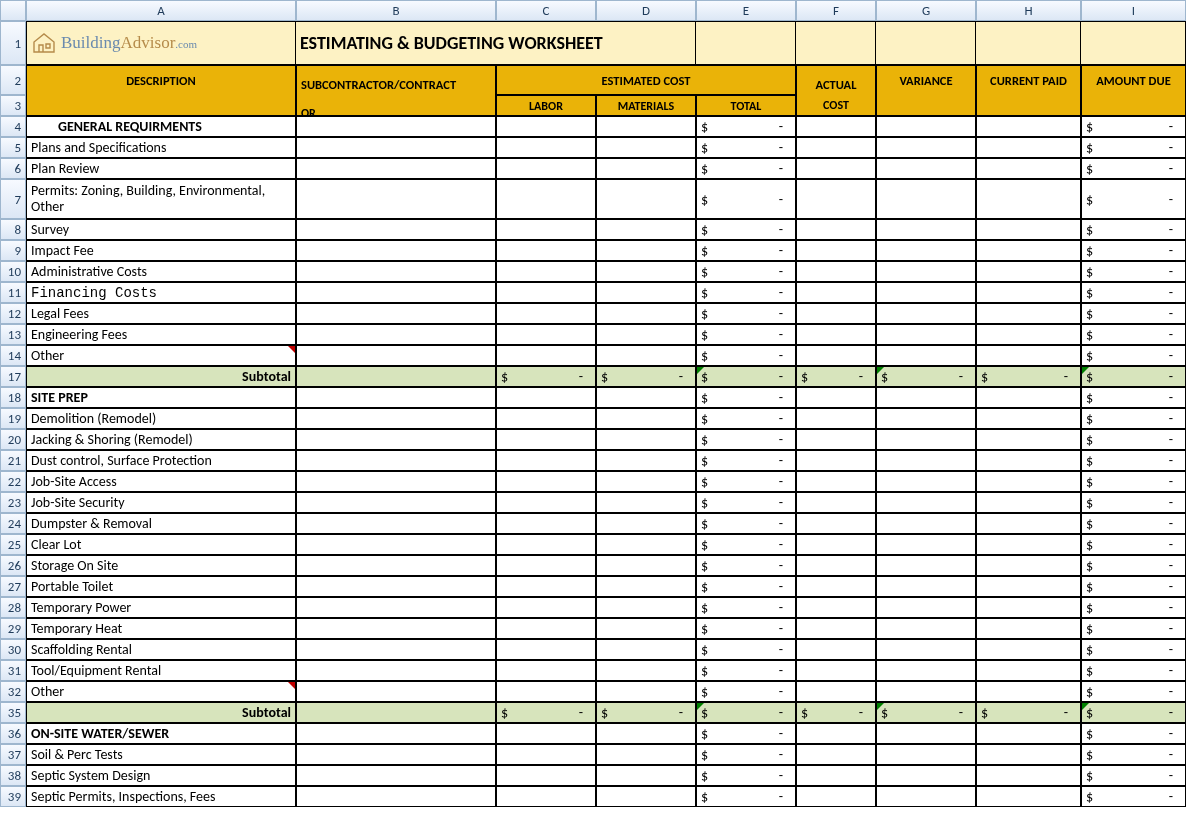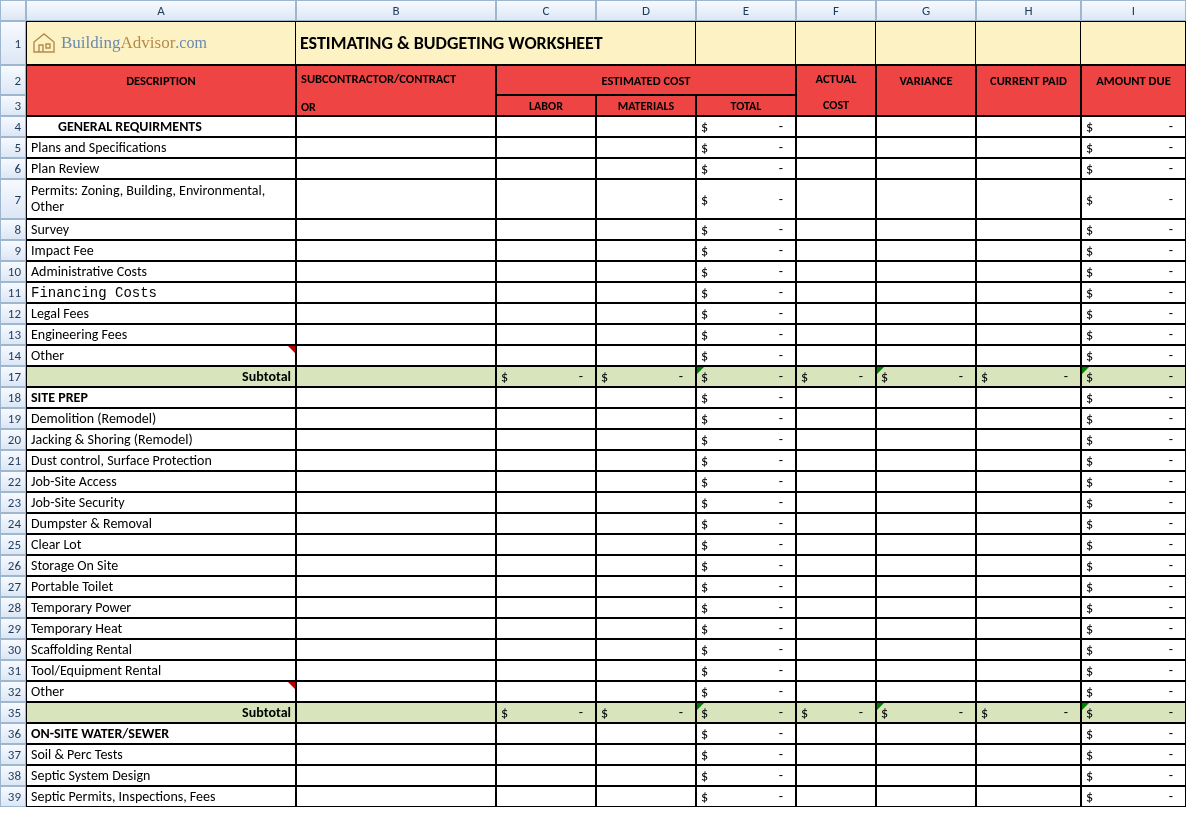--- a/index.html
+++ b/index.html
@@ -37,21 +37,21 @@
     padding: 0 4px;
     overflow: hidden;
     white-space: nowrap;
     background: #fff;
   }
   .title-band .cell { background: #fdf2c4; border-color: #000; }
   .title-band .rowhdr { height: 44px; }
   .title-band .cell { height: 44px; }
   .title-text { font-weight: bold; font-size: 18px; }
   .hdr-cell {
-    background: #ef4444;
+    background: #eab308;
     font-weight: bold;
     font-size: 12.5px;
   }
   .hdr-row2 .hdr-cell { font-weight: 600; font-size: 12px; }
   .center { justify-content: center; }
   .desc-cell { justify-content: flex-start; }
   .bold { font-weight: bold; }
   .subtotal-row .cell { background: #d7e4bc; }
   .subtotal-row .desc-cell { justify-content: flex-end; font-weight: bold; }
   .money {
@@ -78,25 +78,25 @@
   }
   .row-tall .rowhdr, .row-tall .cell { height: 40px; }
   .row-tall .desc-cell { white-space: normal; line-height: 1.15; }
   .logo {
     display: flex; align-items: center; gap: 4px;
     font-family: Georgia, serif;
   }
   .logo svg { flex: none; }
   .logo .b1 { color: #6a8aae; font-size: 17px; }
   .logo .b2 { color: #b58b4a; font-size: 17px; }
-  .logo .b3 { color: #6a8aae; font-size: 16px; }
+  .logo .b3 { color: #6a8aae; font-size: 11px; }
   .hdr-tall { height: 30px; }
   .hdr-row1 .rowhdr, .hdr-row1 .cell { height: 30px; }
   .hdr-row2 .rowhdr, .hdr-row2 .cell { height: 21px; }
-  .wrap-text { white-space: normal; line-height: 1.1; font-size: 12.5px; align-items: flex-start; padding-top: 6px;}
+  .wrap-text { white-space: normal; line-height: 1.1; font-size: 12.5px; align-items: flex-start; padding-top: 12px;}
 </style>
 </head>
 <body>
 
 <div class="sheet" id="sheet">
     <div class="corner"></div>
     <div class="colhdr">A</div>
     <div class="colhdr">B</div>
     <div class="colhdr">C</div>
     <div class="colhdr">D</div>

